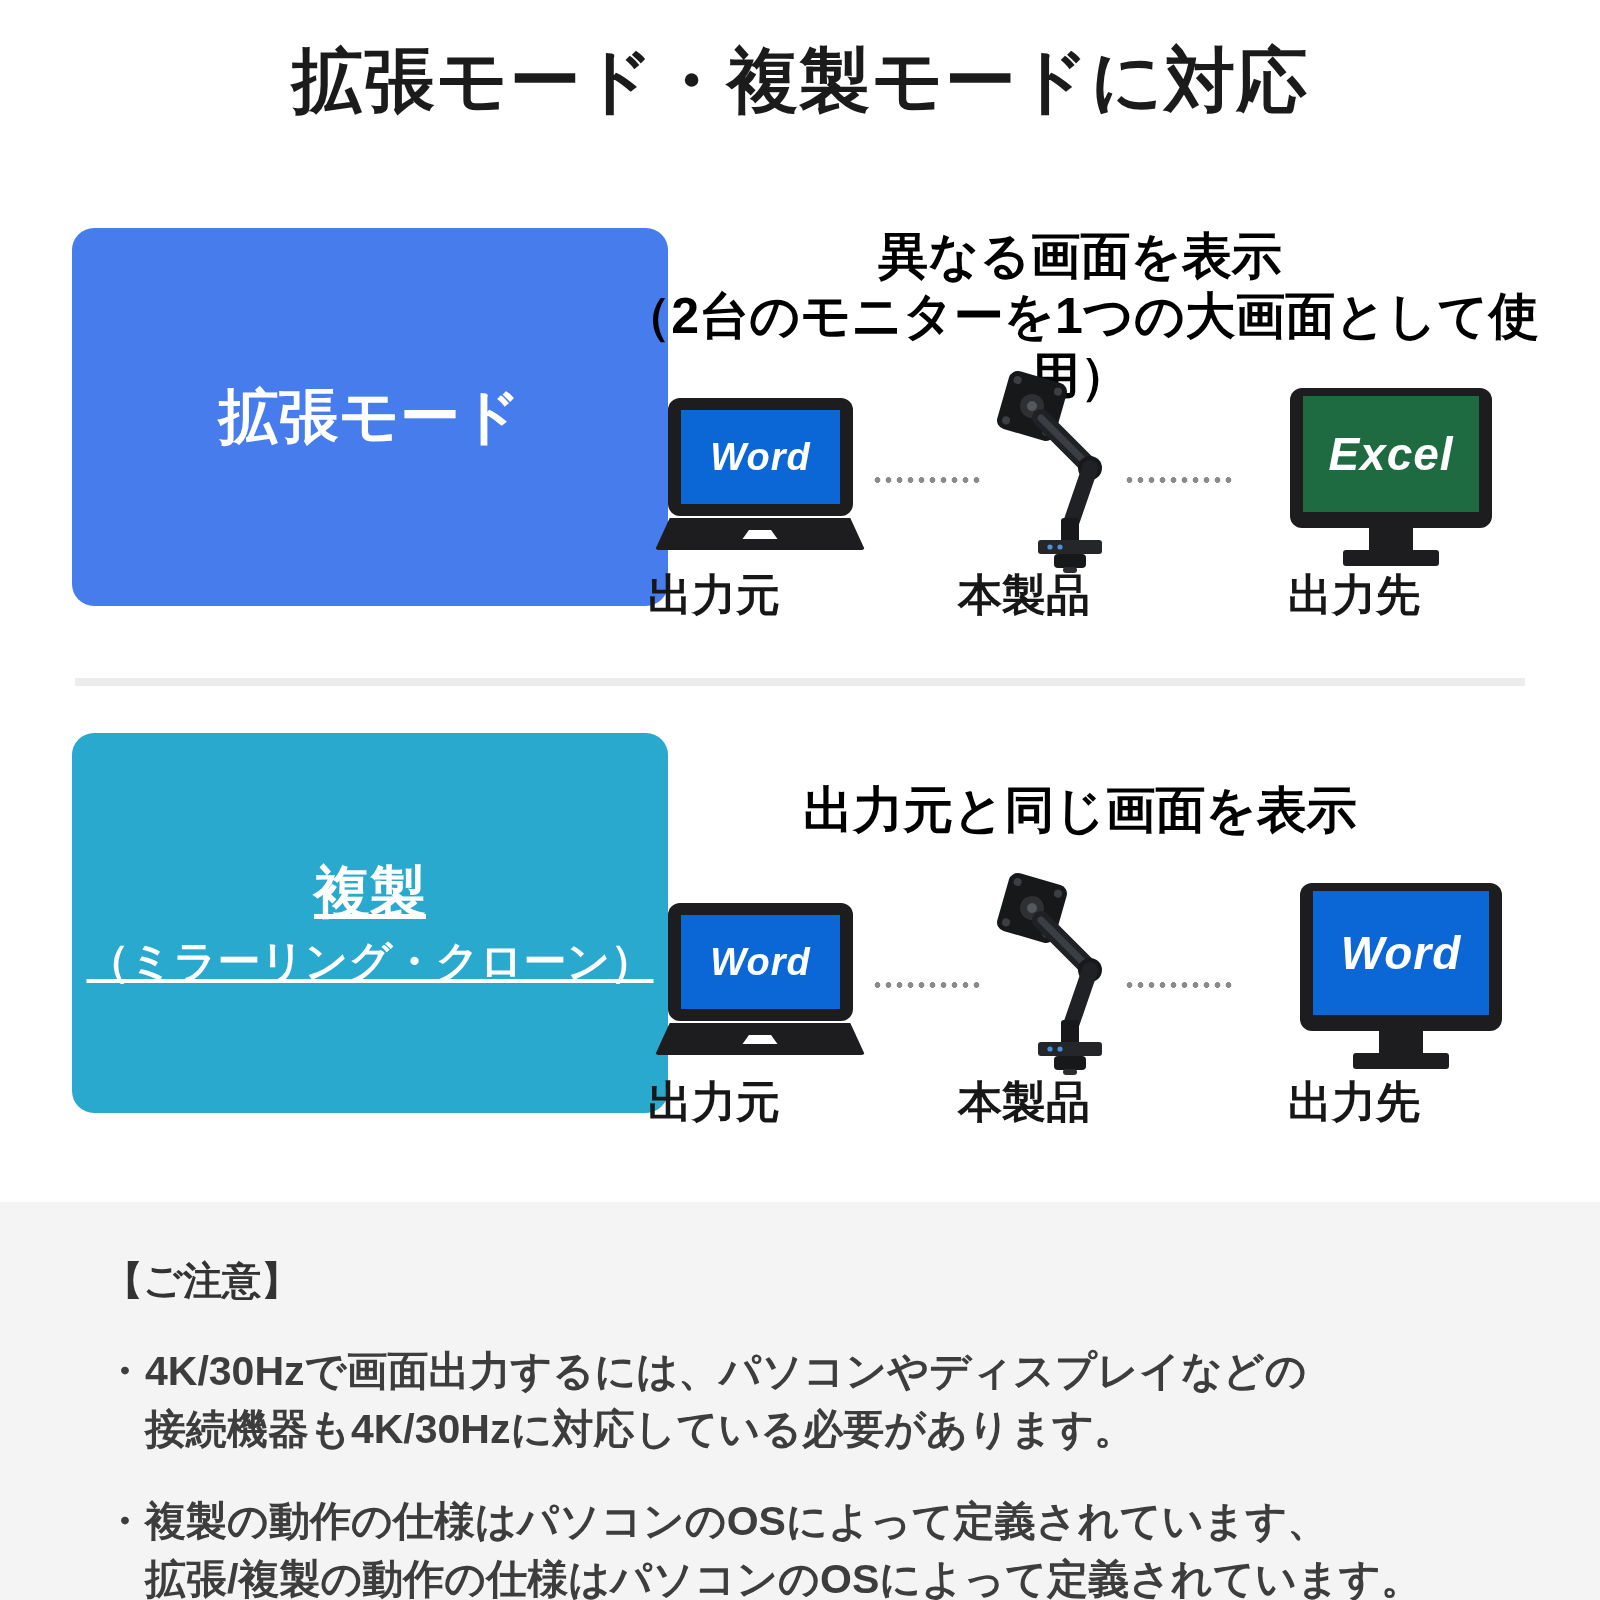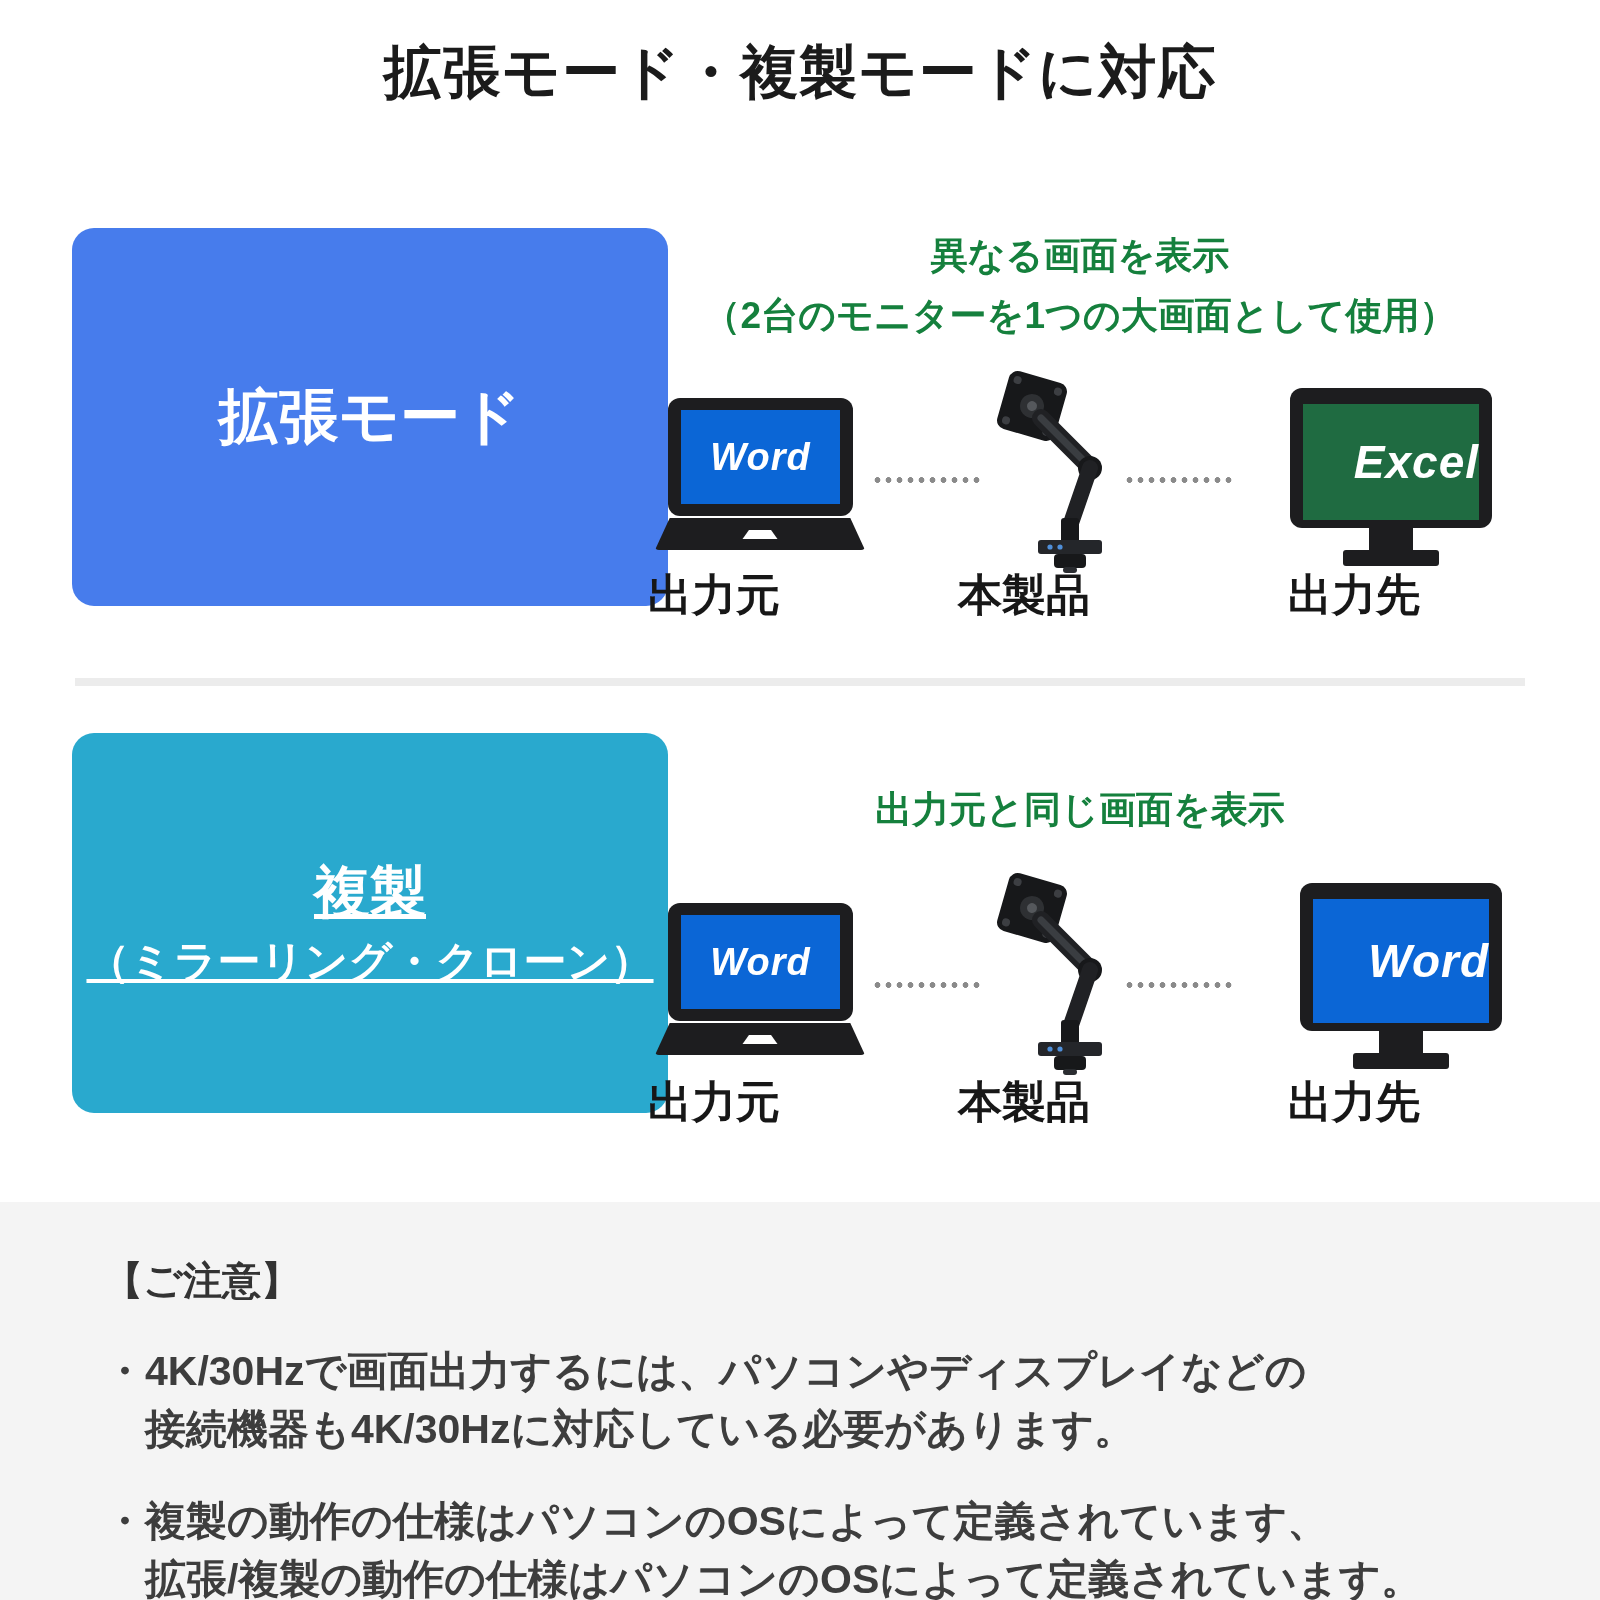--- a/index.html
+++ b/index.html
@@ -1,51 +1,51 @@
 <!DOCTYPE html>
 <html><head>
 <meta charset="utf-8">
 <style>
   html,body{margin:0;padding:0;background:#fff;}
   body{font-family:"Liberation Sans","DejaVu Sans",sans-serif;}
   .canvas{position:relative;width:1600px;height:1600px;background:#fff;overflow:hidden;}
 
   
   .title{position:absolute;top:34px;left:0;width:1600px;margin:0;text-align:center;
-         font-size:58px;font-weight:900;color:#1b1b1b;letter-spacing:1px;}
+         font-size:71px;font-weight:900;color:#1b1b1b;letter-spacing:1px;}
 
   
   .mode-box{position:absolute;left:72px;width:596px;border-radius:22px;
             display:flex;flex-direction:column;align-items:center;justify-content:center;
             color:#fff;font-weight:800;text-align:center;}
   .box-extend{top:228px;height:378px;}
   .box-mirror{top:733px;height:380px;}
   .box-extend .box-line-main{font-size:60px;}
   .box-mirror .box-line-main{font-size:56px;line-height:1.35;}
   .box-mirror .box-line-sub{font-size:43px;line-height:1.45;}
 
   
   .sec-heading{position:absolute;left:620px;width:920px;text-align:center;
-               font-weight:800;color:#15803d;font-size:37px;line-height:60px;}
+               font-weight:800;color:#000000;font-size:50px;line-height:60px;}
   .h-extend{top:226px;}
   .h-mirror{top:744px;margin-top:36px;}
 
   
   .laptop{position:absolute;width:210px;height:157px;}
   .lap-screen{position:absolute;left:13px;top:0;width:185px;height:118px;background:#1d1d1f;border-radius:12px;}
   .lap-glass{position:absolute;left:13px;top:12px;width:159px;height:94px;display:flex;align-items:center;justify-content:center;}
   .lap-base{position:absolute;left:0;top:120px;width:210px;height:32px;background:#1d1d1f;border-radius:4px;
             clip-path:polygon(7% 0,93% 0,100% 100%,0 100%);}
   .lap-notch{position:absolute;left:82px;top:132px;width:46px;height:9px;background:#fff;
              clip-path:polygon(26% 0,74% 0,88% 100%,12% 100%);}
 
   
   .monitor{position:absolute;width:202px;height:178px;}
   .mon-bezel{position:absolute;left:0;top:0;width:202px;height:140px;background:#1d1d1f;border-radius:12px;}
-  .mon-glass{position:absolute;left:13px;top:16px;width:176px;height:116px;display:flex;align-items:center;justify-content:flex-end;}
+  .mon-glass{position:absolute;left:13px;top:8px;width:176px;height:116px;display:flex;align-items:center;justify-content:center;}
   .mon-neck{position:absolute;left:79px;top:140px;width:44px;height:22px;background:#1d1d1f;}
   .mon-base{position:absolute;left:53px;top:162px;width:96px;height:16px;background:#1d1d1f;border-radius:3px;}
 
   .app-label{color:#fff;font-style:italic;font-weight:700;letter-spacing:1px;}
   .lap-glass .app-label{font-size:38px;}
   .mon-glass .app-label{font-size:46px;}
 
   
   .dots{position:absolute;width:108px;height:8px;
         background-image:radial-gradient(circle,#8a8a8a 2.6px,transparent 3.2px);

